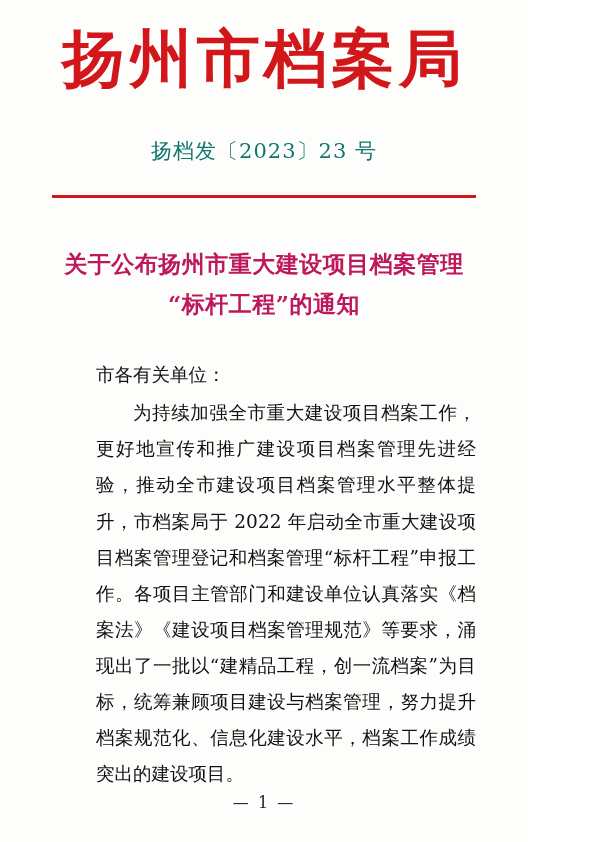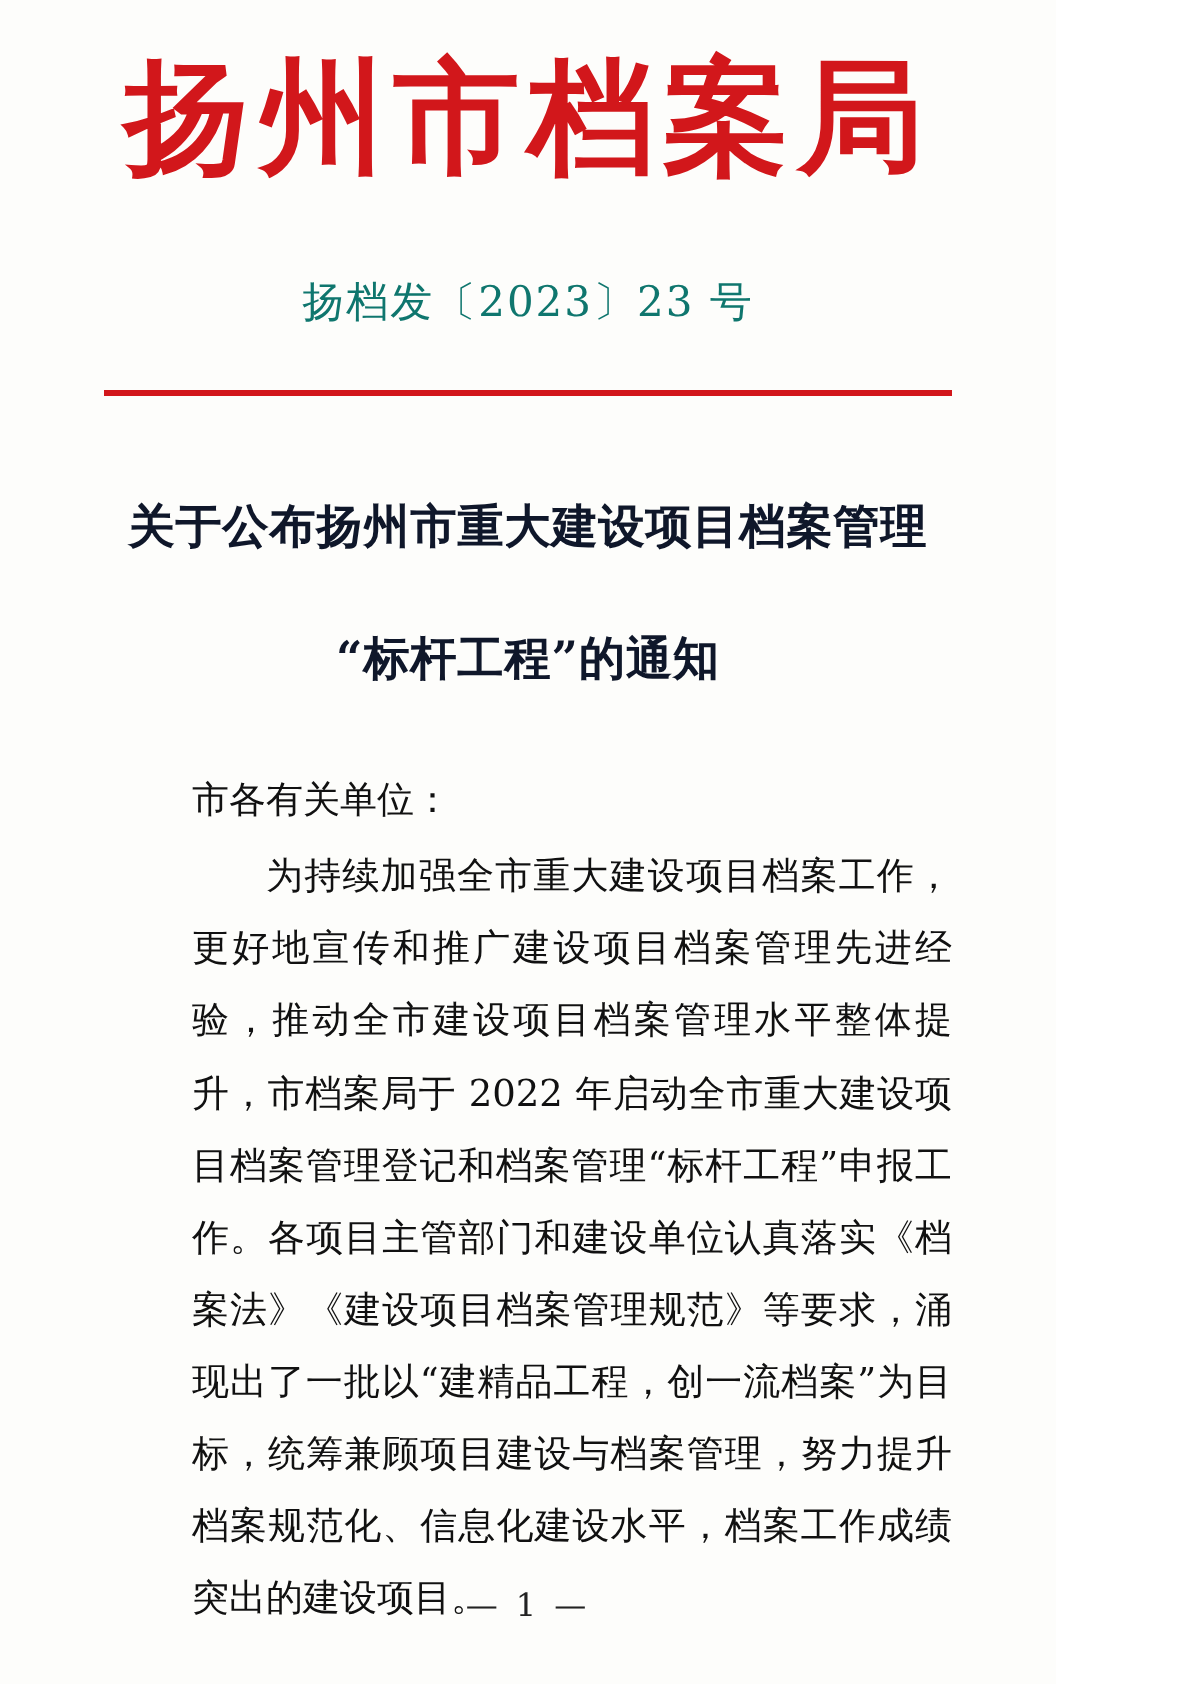--- a/index.html
+++ b/index.html
@@ -52,29 +52,28 @@
     margin-top: 30px;
     height: 3px;
     background: #d2171b;
     width: 100%;
   }
 
   
   .doc-title {
     margin-top: 46px;
     text-align: center;
-    color: #0f172a;
+    color: #be185d;
     font-weight: bold;
     font-size: 23px;
     line-height: 1.72;
     letter-spacing: 0.5px;
   }
   .doc-title .line2 {
     display: block;
-    margin-top: 26px;
   }
 
   
   .body-wrap {
     margin-top: 34px;
     font-size: 18.5px;
     line-height: 1.95;
     color: #111111;
     text-align: justify;
     text-justify: inter-ideograph;

